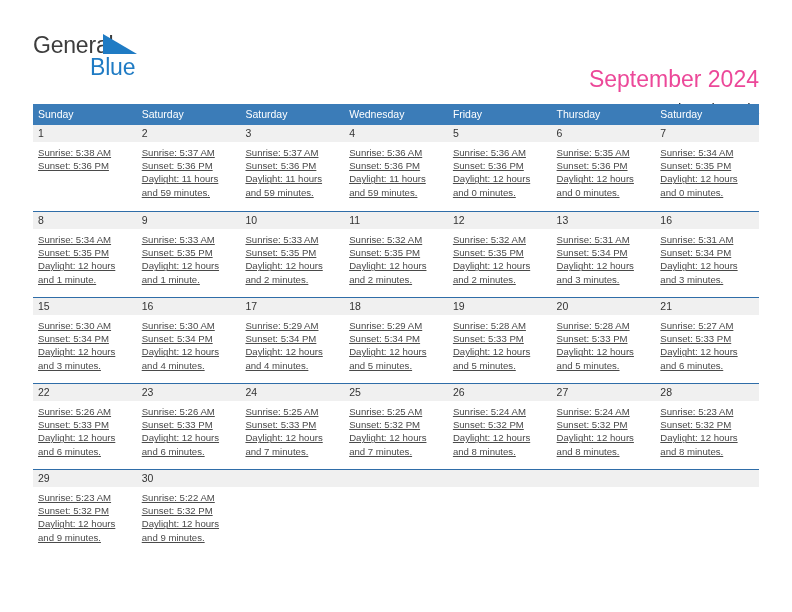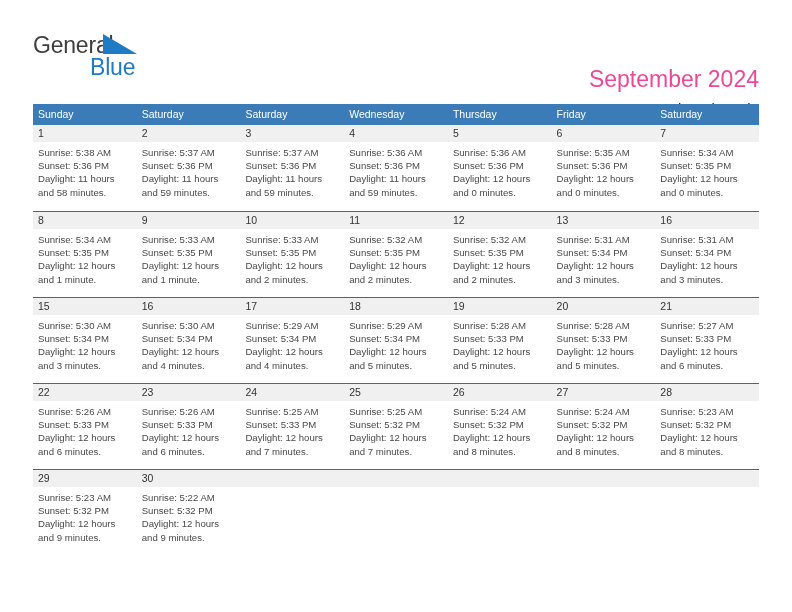--- a/index.html
+++ b/index.html
@@ -130,20 +130,21 @@
     box-sizing: border-box;
   }
   .daycell.empty .daynum-band {
     background: #f0f0f0;
   }
   .details {
     padding: 4px 5px 0 5px;
     font-size: 9.6px;
     color: #4a4a4a;
     line-height: 13.2px;
+    text-decoration: underline;
   }
   .details div {
     white-space: nowrap;
   }
   .details .daylight {
     white-space: normal;
   }
 </style>
 </head>
 <body>
@@ -169,33 +170,32 @@
 
   </div>
 
   <div class="calendar">
 
     <div class="weekdays">
       <div class="weekday">Sunday</div>
       <div class="weekday">Saturday</div>
       <div class="weekday">Saturday</div>
       <div class="weekday">Wednesday</div>
+      <div class="weekday">Friday</div>
       <div class="weekday">Thursday</div>
-      <div class="weekday">Friday</div>
       <div class="weekday">Saturday</div>
     </div>
 
     <div id="weeks-container">
         <div class="week">
           <div class="daycell">
             <div class="daynum-band">1</div>
             <div class="details">
               <div>Sunrise: 5:38 AM</div>
               <div>Sunset: 5:36 PM</div>
-              <div class="daylight">Daylight: 11 hours and 58 minutes.</div>
             </div>
           </div>
           <div class="daycell">
             <div class="daynum-band">2</div>
             <div class="details">
               <div>Sunrise: 5:37 AM</div>
               <div>Sunset: 5:36 PM</div>
               <div class="daylight">Daylight: 11 hours and 59 minutes.</div>
             </div>
           </div>

